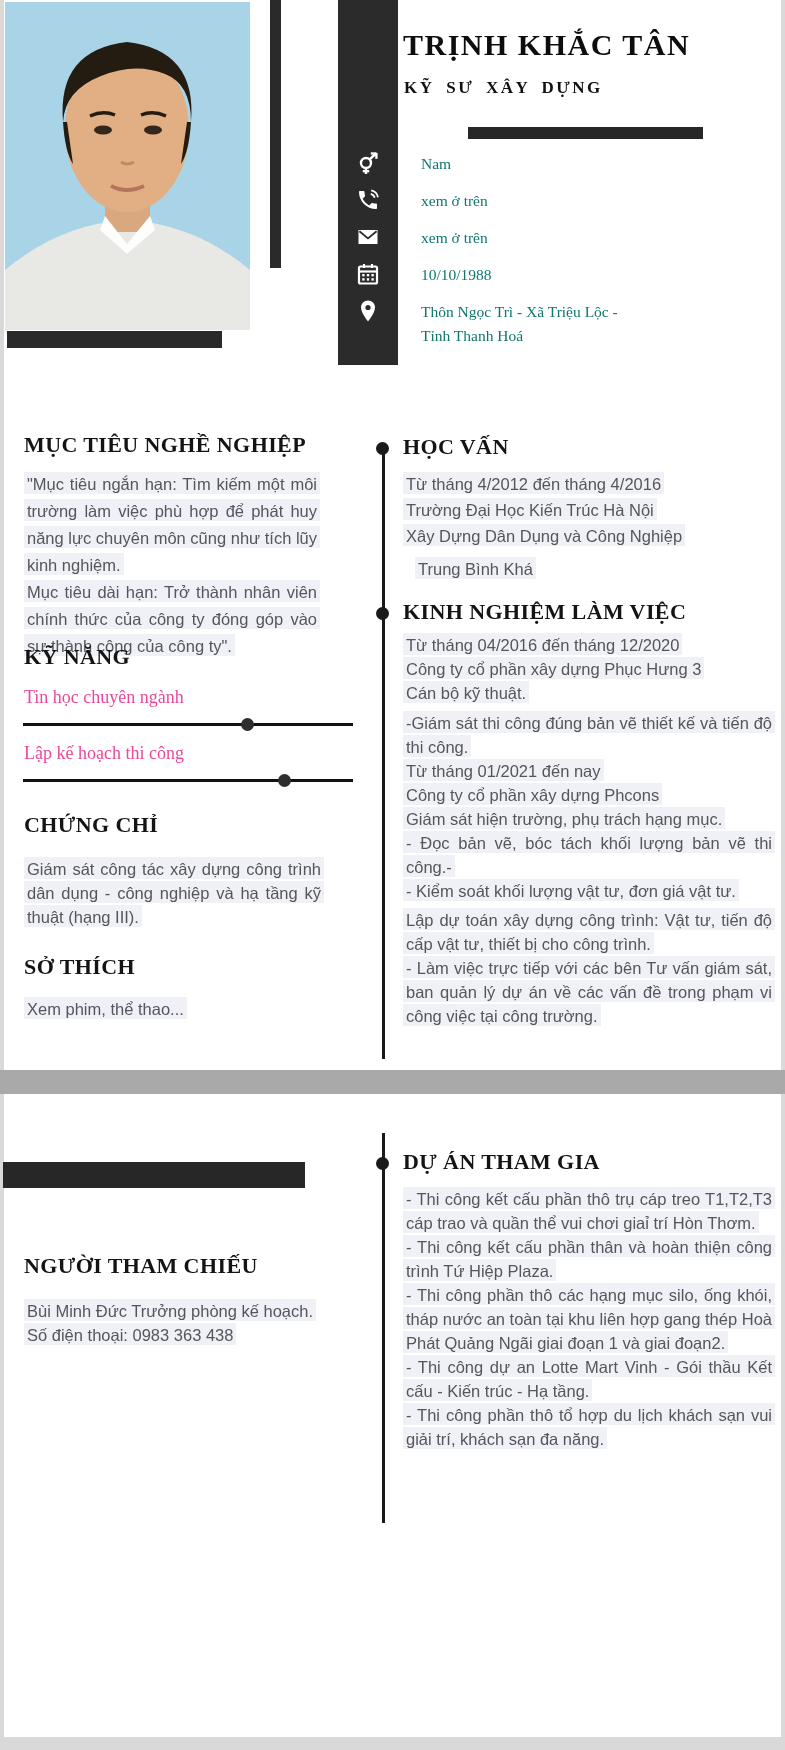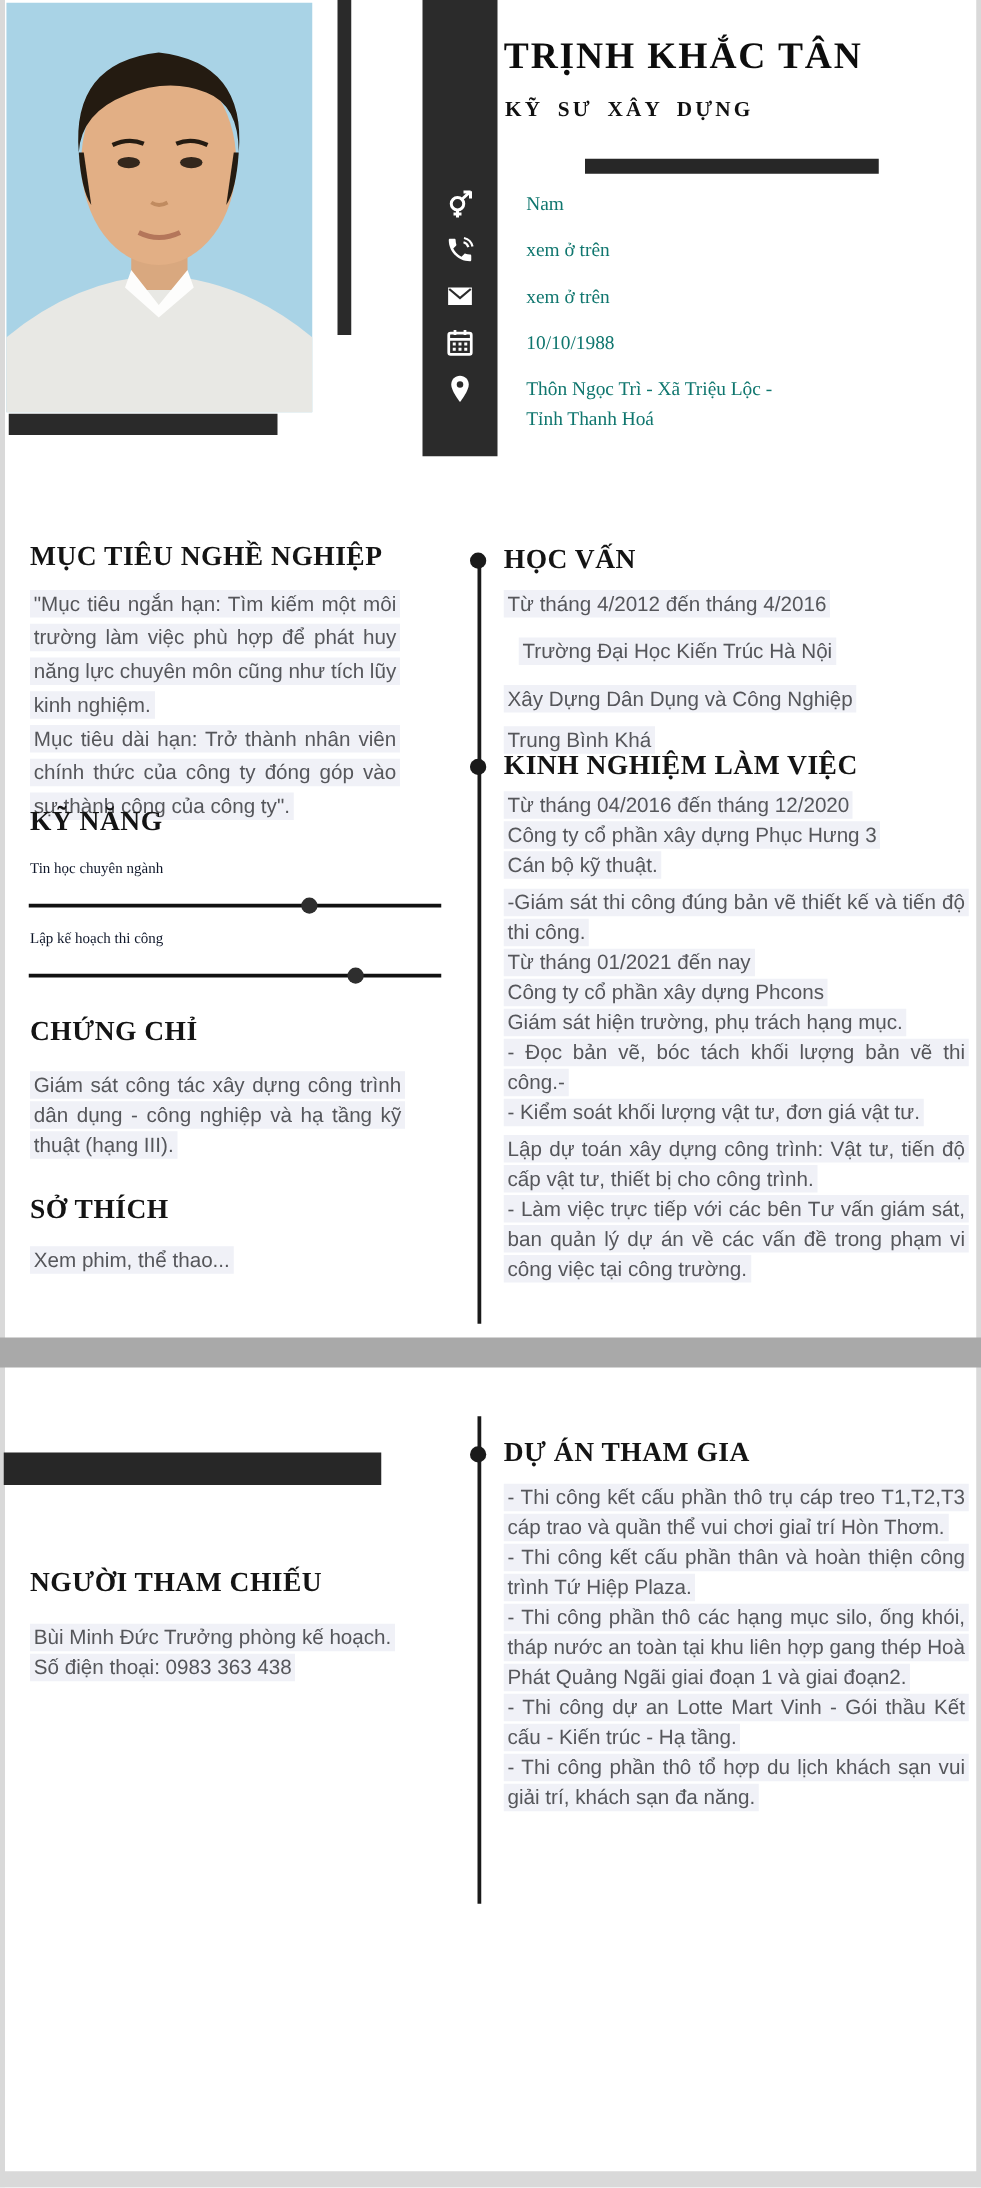--- a/index.html
+++ b/index.html
@@ -41,21 +41,21 @@
     font-size:22px;letter-spacing:0.4px;color:#141414;white-space:nowrap;
   }
   .body-text{position:absolute;color:#55565a;font-size:16.5px;text-align:justify;}
   .hl{background:#f0f1f7;padding:2.5px 3px 2px 3px;-webkit-box-decoration-break:clone;box-decoration-break:clone;}
   .para{margin:0 0 3px 0;}
   .left-col .body-text,.body-left{line-height:27px;}
 
   
   .skill-label{
     position:absolute;left:24px;font-family:"Liberation Serif",serif;
-    font-size:12px;color:#0f172a;white-space:nowrap;
+    font-size:18px;color:#ec4899;white-space:nowrap;
   }
   .track{position:absolute;left:23px;width:330px;height:3px;background:#111;}
   .dot{position:absolute;top:-5px;width:13px;height:13px;border-radius:50%;background:#2e2e2e;}
 
   
   .tline{position:absolute;width:3px;background:#1a1a1a;}
   .bullet{position:absolute;width:13px;height:13px;border-radius:50%;background:#1a1a1a;}
 
   .divider{position:absolute;left:0;top:1070px;width:785px;height:24px;background:#a9a9a9;}
   .ref-bar{position:absolute;left:3px;top:1162px;width:302px;height:26px;background:#272727;}
@@ -171,23 +171,23 @@
   <div class="body-text" style="left:24px;top:996px;width:300px;line-height:24px">
     <span class="hl">Xem phim, thể thao...</span>
   </div>
 
   <div class="tline" style="left:382px;top:447px;height:612px"></div>
 
   <div class="bullet" style="left:376px;top:442px"></div>
   <div class="heading" style="left:403px;top:434px">HỌC VẤN</div>
   <div class="body-text" style="left:403px;top:470px;width:372px;line-height:26px;text-align:left">
     <div class="para" style="margin:0"><span class="hl">Từ tháng 4/2012 đến tháng 4/2016</span></div>
-    <div class="para" style="margin:12px"><span class="hl">Trường Đại Học Kiến Trúc Hà Nội</span></div>
+    <div class="para" style="margin:0"><span class="hl">Trường Đại Học Kiến Trúc Hà Nội</span></div>
     <div class="para" style="margin:0"><span class="hl">Xây Dựng Dân Dụng và Công Nghiệp</span></div>
-    <div class="para" style="margin:7px 0 0 0"><span class="hl">Trung Bình Khá</span></div>
+    <div class="para" style="margin:7px 0 0 12px"><span class="hl">Trung Bình Khá</span></div>
   </div>
 
   <div class="bullet" style="left:376px;top:607px"></div>
   <div class="heading" style="left:403px;top:599px">KINH NGHIỆM LÀM VIỆC</div>
   <div class="body-text" style="left:403px;top:632px;width:372px;line-height:24px">
     <div class="para" style="margin:0"><span class="hl">Từ tháng 04/2016 đến tháng 12/2020</span></div>
     <div class="para" style="margin:0"><span class="hl">Công ty cổ phần xây dựng Phục Hưng 3</span></div>
     <div class="para" style="margin:0"><span class="hl">Cán bộ kỹ thuật.</span></div>
     <div class="para" style="margin:6px 0 0 0"><span class="hl">-Giám sát thi công đúng bản vẽ thiết kế và tiến độ thi công.</span></div>
     <div class="para" style="margin:0"><span class="hl">Từ tháng 01/2021 đến nay</span></div>

